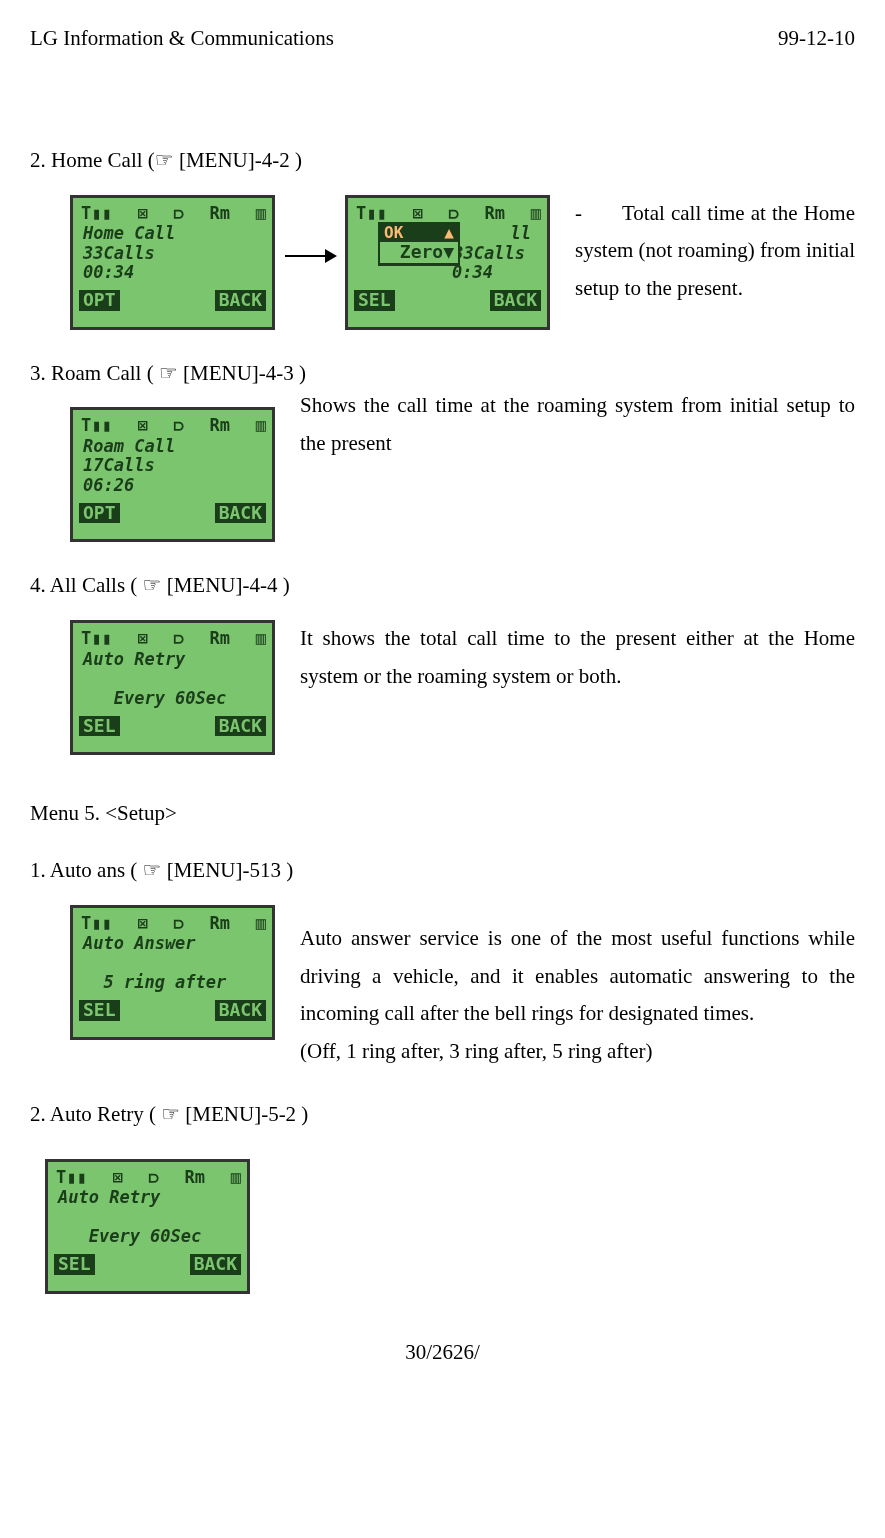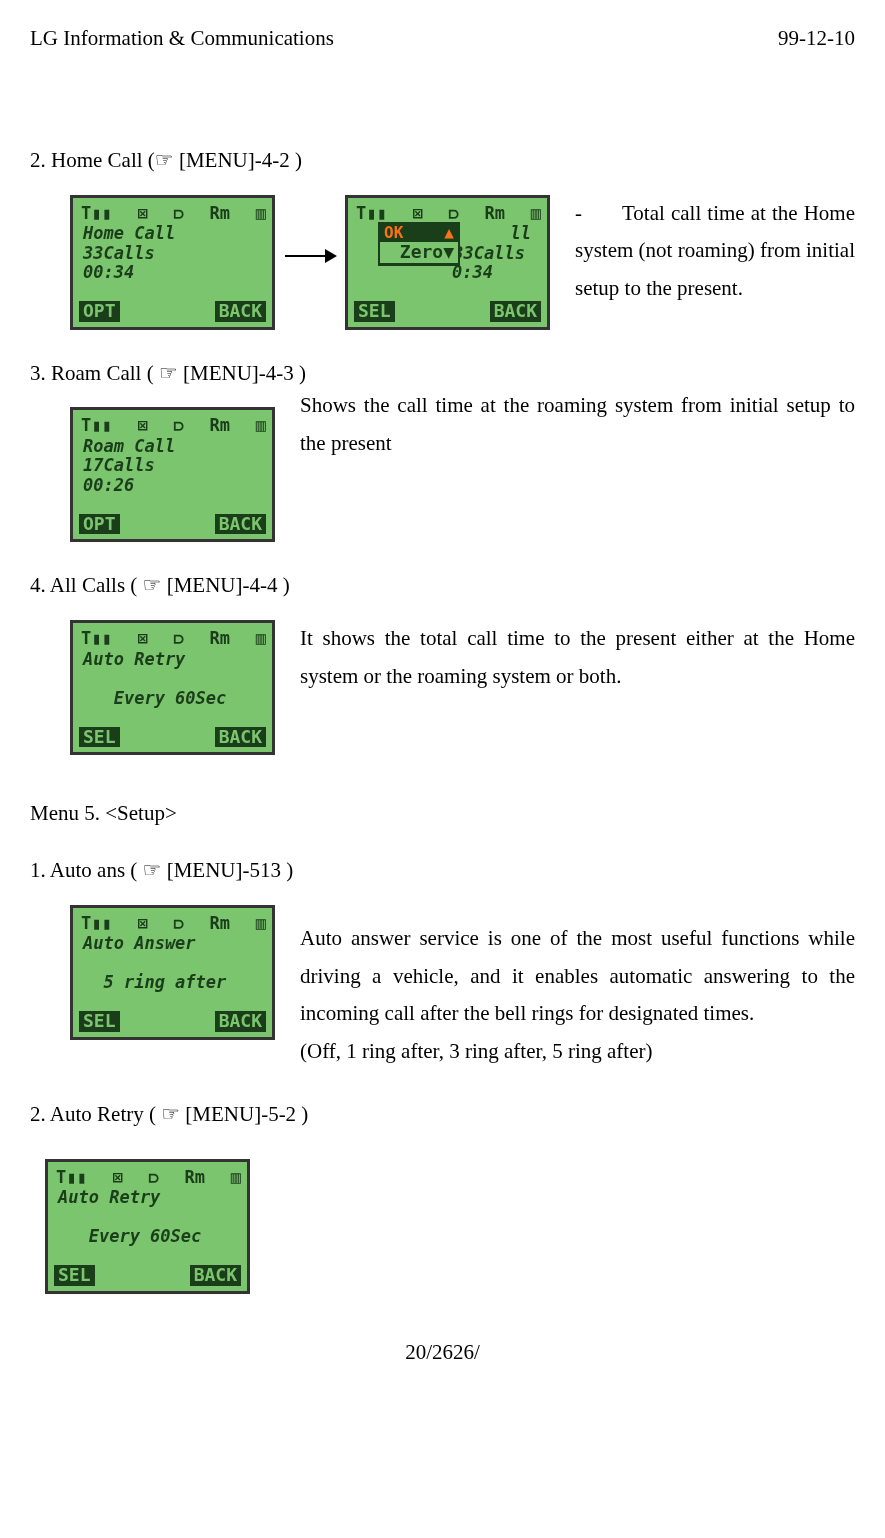--- a/index.html
+++ b/index.html
@@ -52,21 +52,21 @@
       padding-left: 2px;
     }
     .lcd-line {
       padding-left: 4px;
       font-size: 17px;
       white-space: pre;
       font-style: italic;
     }
     .lcd-bottom {
       position: absolute;
-      bottom: 5px;
+      bottom: 16px;
       left: 6px;
       right: 6px;
       display: flex;
       justify-content: space-between;
     }
     .lcd-softkey {
       background: #1a3d1a;
       color: #7cc56f;
       padding: 0 4px;
       font-size: 18px;
@@ -76,21 +76,21 @@
       position: absolute;
       top: 24px;
       left: 30px;
       width: 78px;
       background: #7cc56f;
       border: 2px solid #1a3d1a;
       z-index: 10;
     }
     .popup-header {
       background: #1a3d1a;
-      color: #f97316;
+      color: #fdba74;
       padding: 0 4px;
       display: flex;
       justify-content: space-between;
       align-items: center;
       font-size: 16px;
     }
     .popup-item {
       padding: 0 4px;
       font-size: 18px;
       border-bottom: 1px solid #1a3d1a;
@@ -198,21 +198,21 @@
   <div style="margin-left:40px;" class="lcd-screen">
     <div class="lcd-status">
       <span>T▮▮</span>
       <span>⊠</span>
       <span>⫐</span>
       <span>Rm</span>
       <span>▥</span>
     </div>
     <div class="lcd-line">Roam Call</div>
     <div class="lcd-line">17Calls</div>
-    <div class="lcd-line">00:26</div>
+    <div class="lcd-line">06:26</div>
     <div class="lcd-bottom">
       <span class="lcd-softkey">OPT</span>
       <span class="lcd-softkey">BACK</span>
     </div>
   </div>
   <div class="description" style="margin-top:-20px;">Shows the call time at the roaming system from initial setup to the present</div>
 </div>
 
 <div class="section-heading">4. All Calls ( ☞ [MENU]-4-4 )</div>
 <div class="section-row">
@@ -274,13 +274,13 @@
     <div class="lcd-line">Auto Retry</div>
     <div class="lcd-line">&nbsp;</div>
     <div class="lcd-line">   Every 60Sec</div>
     <div class="lcd-bottom">
       <span class="lcd-softkey">SEL</span>
       <span class="lcd-softkey">BACK</span>
     </div>
   </div>
 </div>
 
-<div class="footer">20/2626/</div>
+<div class="footer">30/2626/</div>
 
 </body></html>

